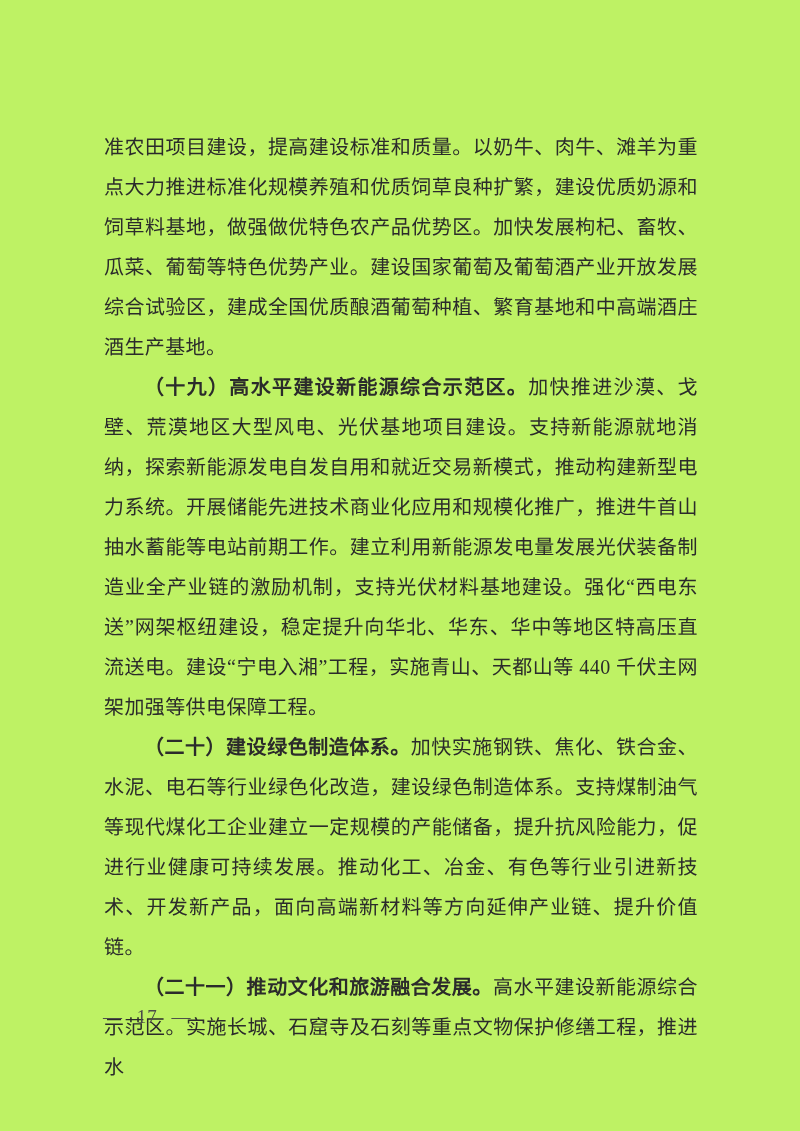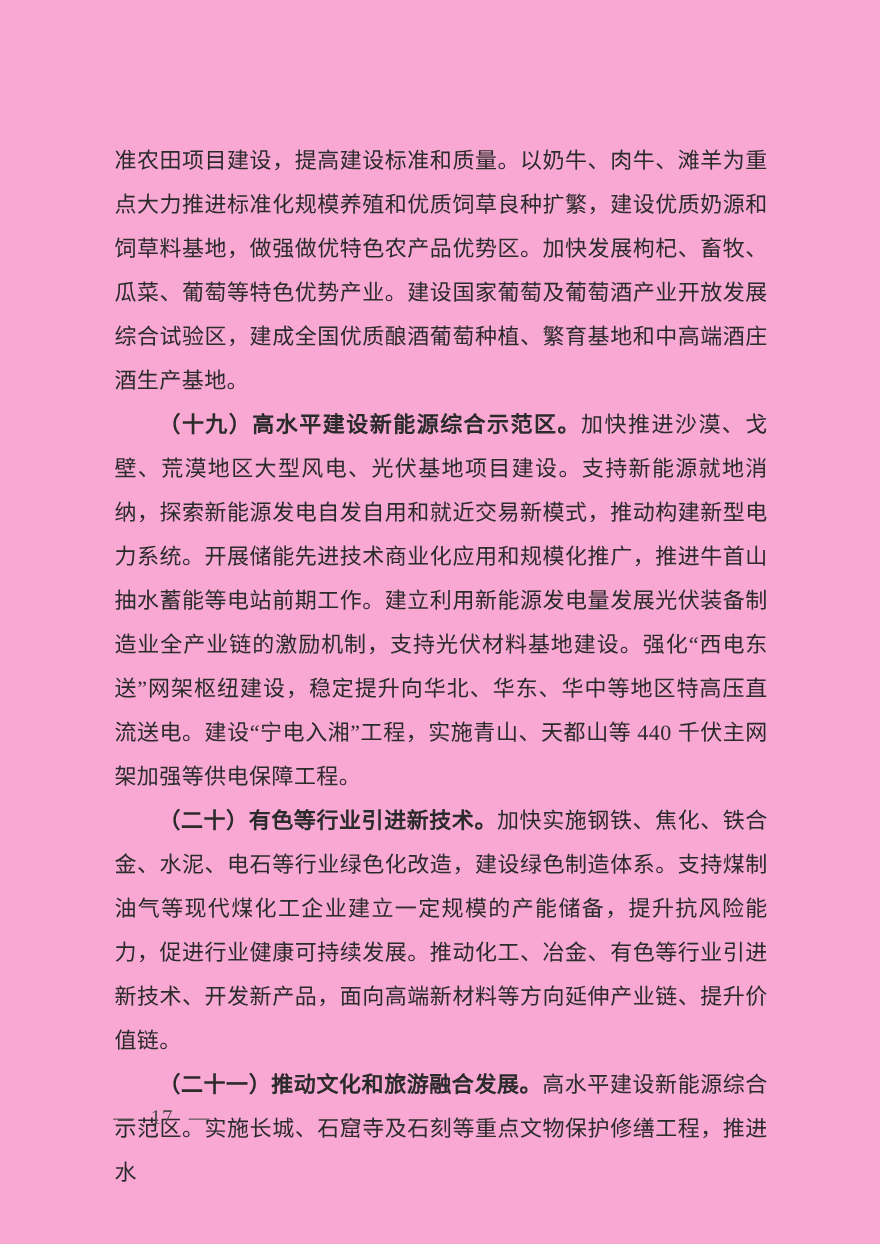--- a/index.html
+++ b/index.html
@@ -5,21 +5,21 @@
   html, body {
     margin: 0;
     padding: 0;
     background: #e8e8e8;
   }
   .page {
     position: relative;
     width: 800px;
     height: 1131px;
     margin: 0 auto;
-    background: #f9a8d4;
+    background: #bef264;
     overflow: hidden;
     font-family: "Liberation Serif", "DejaVu Serif", serif;
     color: #2b2b2b;
   }
   .text-block {
     position: absolute;
     top: 127px;
     left: 104px;
     width: 594px;
   }
@@ -56,20 +56,20 @@
 </head>
 <body>
 
 <div class="page">
   <div class="text-block">
 
     <p class="para no-indent"><span class="para-heading"></span><span class="para-body">准农田项目建设，提高建设标准和质量。以奶牛、肉牛、滩羊为重点大力推进标准化规模养殖和优质饲草良种扩繁，建设优质奶源和饲草料基地，做强做优特色农产品优势区。加快发展枸杞、畜牧、瓜菜、葡萄等特色优势产业。建设国家葡萄及葡萄酒产业开放发展综合试验区，建成全国优质酿酒葡萄种植、繁育基地和中高端酒庄酒生产基地。</span></p>
 
     <p class="para"><span class="para-heading">（十九）高水平建设新能源综合示范区。</span><span class="para-body">加快推进沙漠、戈壁、荒漠地区大型风电、光伏基地项目建设。支持新能源就地消纳，探索新能源发电自发自用和就近交易新模式，推动构建新型电力系统。开展储能先进技术商业化应用和规模化推广，推进牛首山抽水蓄能等电站前期工作。建立利用新能源发电量发展光伏装备制造业全产业链的激励机制，支持光伏材料基地建设。强化“西电东送”网架枢纽建设，稳定提升向华北、华东、华中等地区特高压直流送电。建设“宁电入湘”工程，实施青山、天都山等 440 千伏主网架加强等供电保障工程。</span></p>
 
-    <p class="para"><span class="para-heading">（二十）有色等行业引进新技术。</span><span class="para-body">加快实施钢铁、焦化、铁合金、水泥、电石等行业绿色化改造，建设绿色制造体系。支持煤制油气等现代煤化工企业建立一定规模的产能储备，提升抗风险能力，促进行业健康可持续发展。推动化工、冶金、有色等行业引进新技术、开发新产品，面向高端新材料等方向延伸产业链、提升价值链。</span></p>
+    <p class="para"><span class="para-heading">（二十）建设绿色制造体系。</span><span class="para-body">加快实施钢铁、焦化、铁合金、水泥、电石等行业绿色化改造，建设绿色制造体系。支持煤制油气等现代煤化工企业建立一定规模的产能储备，提升抗风险能力，促进行业健康可持续发展。推动化工、冶金、有色等行业引进新技术、开发新产品，面向高端新材料等方向延伸产业链、提升价值链。</span></p>
 
     <p class="para"><span class="para-heading">（二十一）推动文化和旅游融合发展。</span><span class="para-body">高水平建设新能源综合示范区。实施长城、石窟寺及石刻等重点文物保护修缮工程，推进水</span></p>
 
   </div>
 
   <div class="footer-page-number">— 17 —</div>
 </div>
 
 </body></html>

